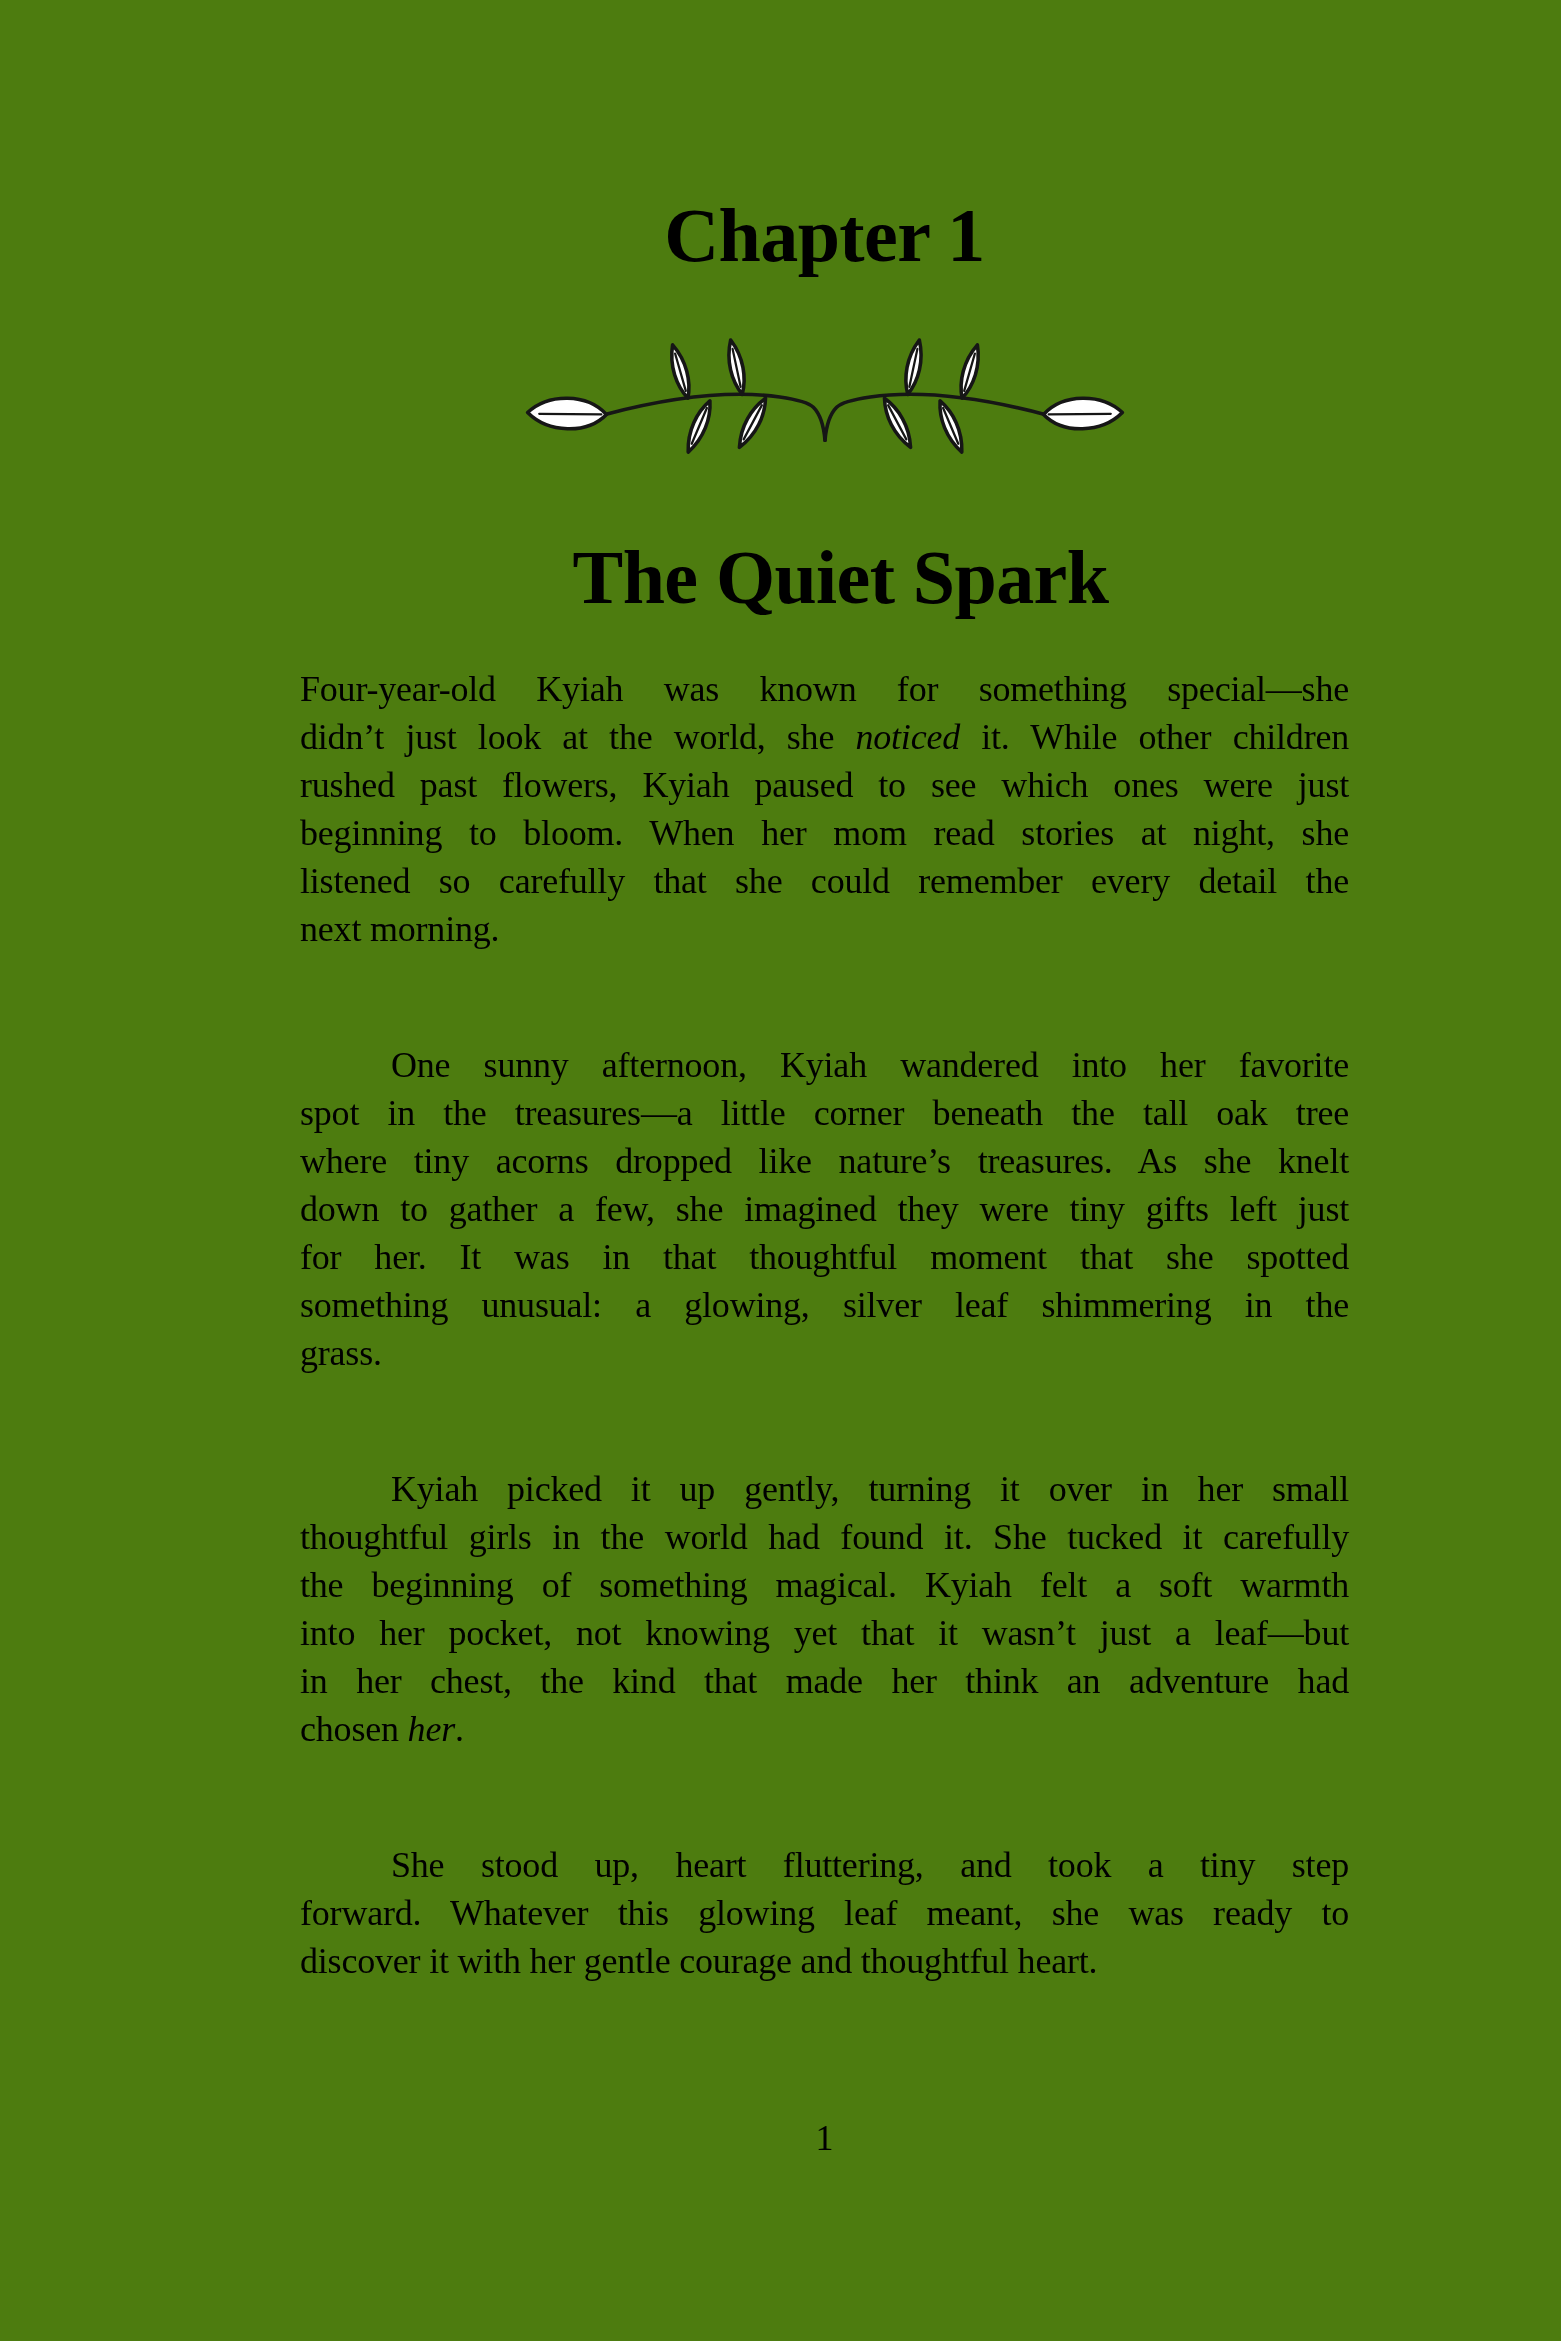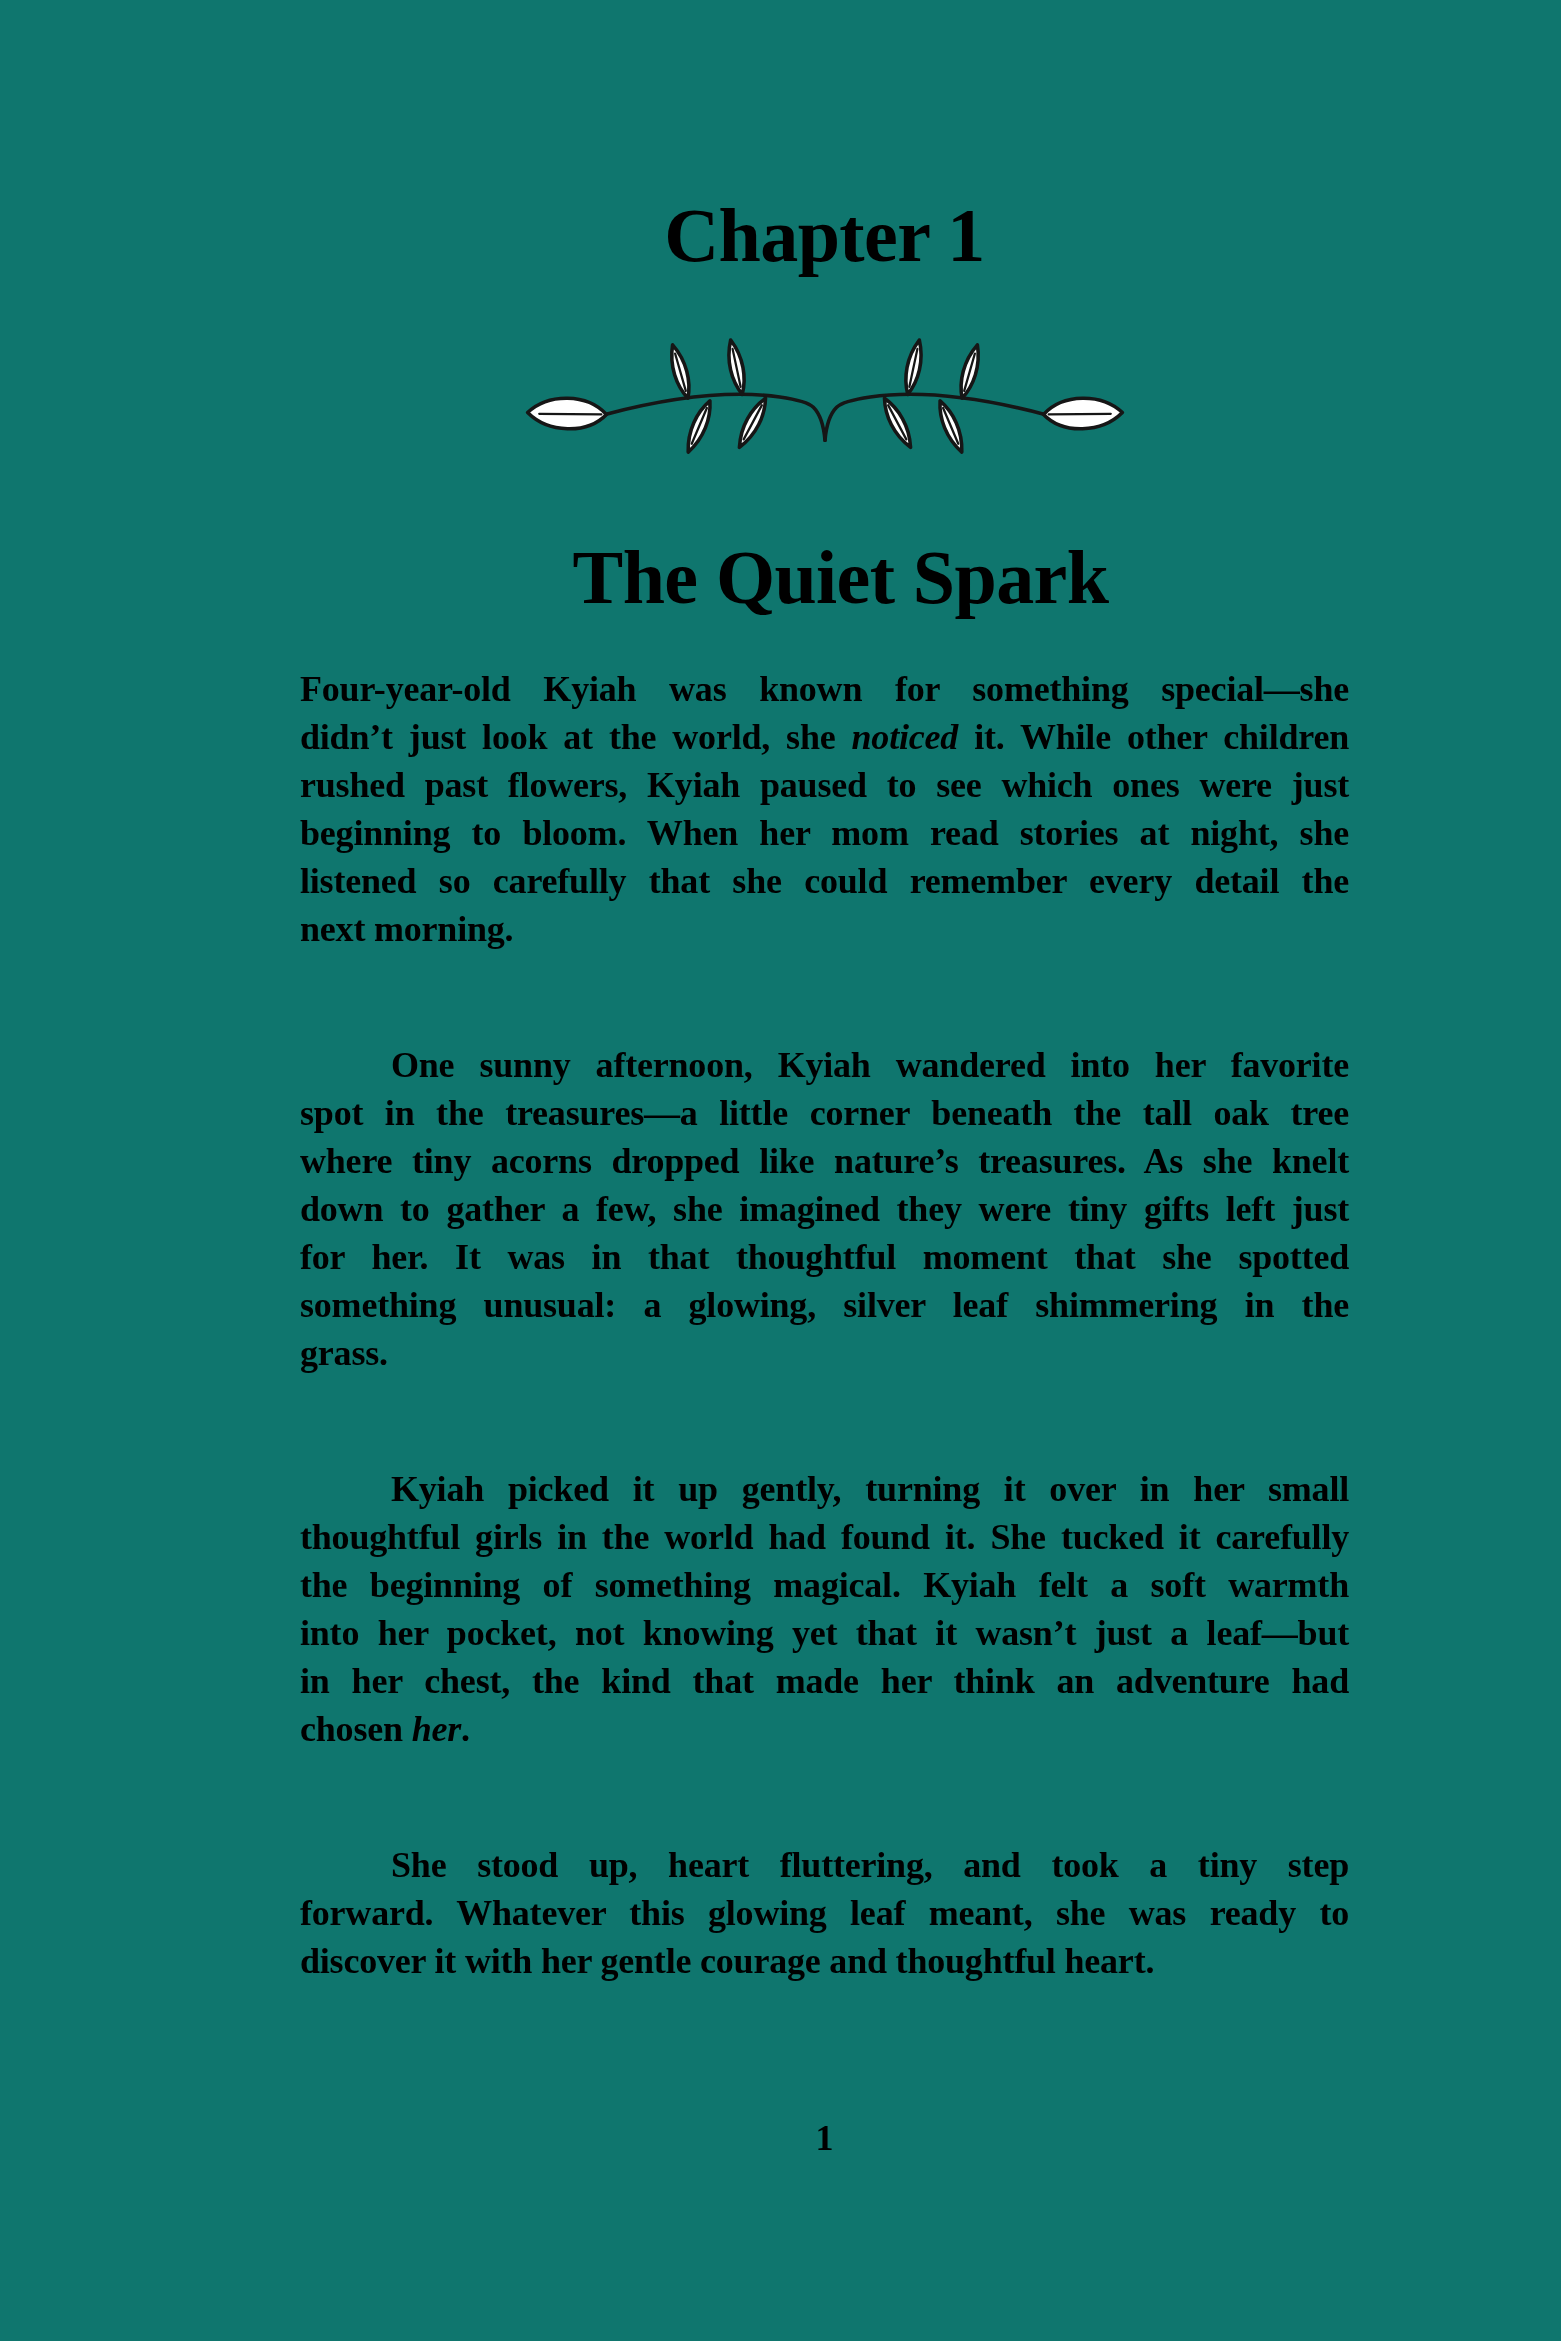--- a/index.html
+++ b/index.html
@@ -4,30 +4,29 @@
 <style>
   html, body {
     margin: 0;
     padding: 0;
     background: #ffffff;
   }
   .page {
     position: relative;
     width: 1561px;
     height: 2342px;
-    background: #0f766e;
+    background: #4d7c0f;
     font-family: "Liberation Serif", "DejaVu Serif", serif;
     color: #000000;
     overflow: hidden;
   }
   .text-col {
     position: absolute;
     left: 300px;
     width: 1049px;
-    font-weight: bold;
   }
   h1.chapter-heading {
     top: 192px;
     margin: 0;
     text-align: center;
     font-weight: bold;
     font-size: 76px;
     letter-spacing: -0.6px;
     line-height: 1.15;
   }

